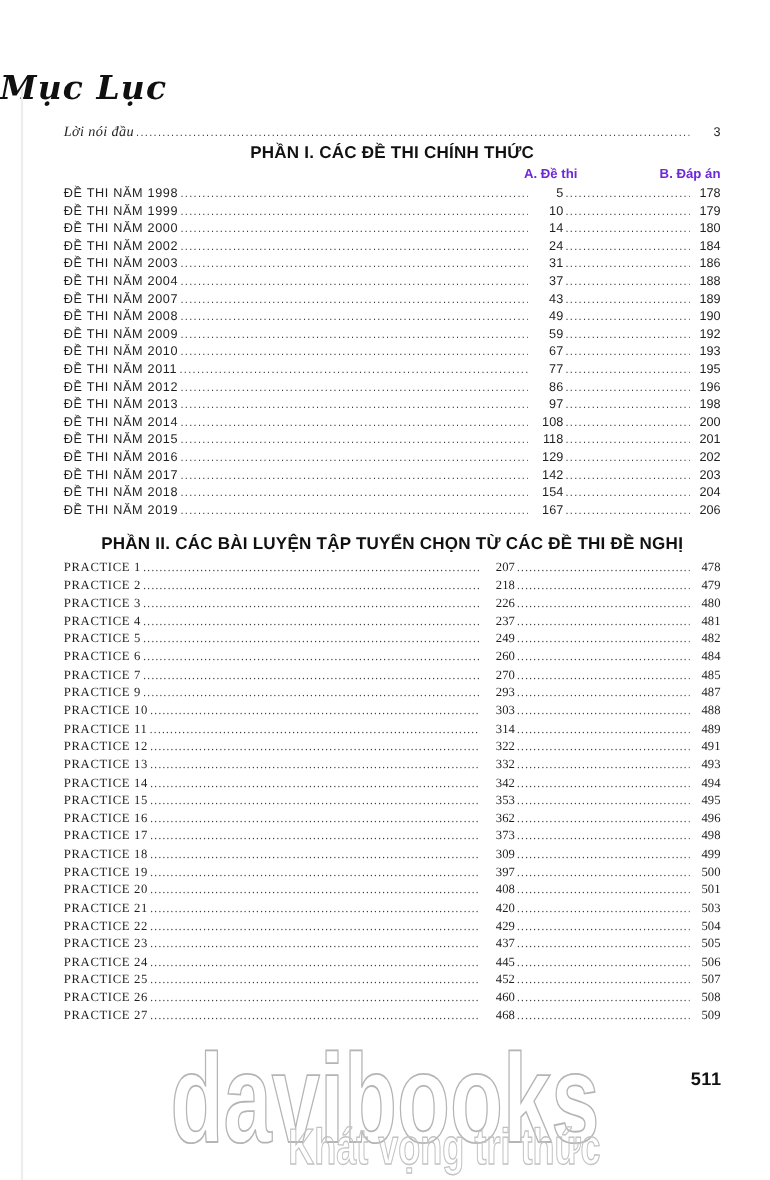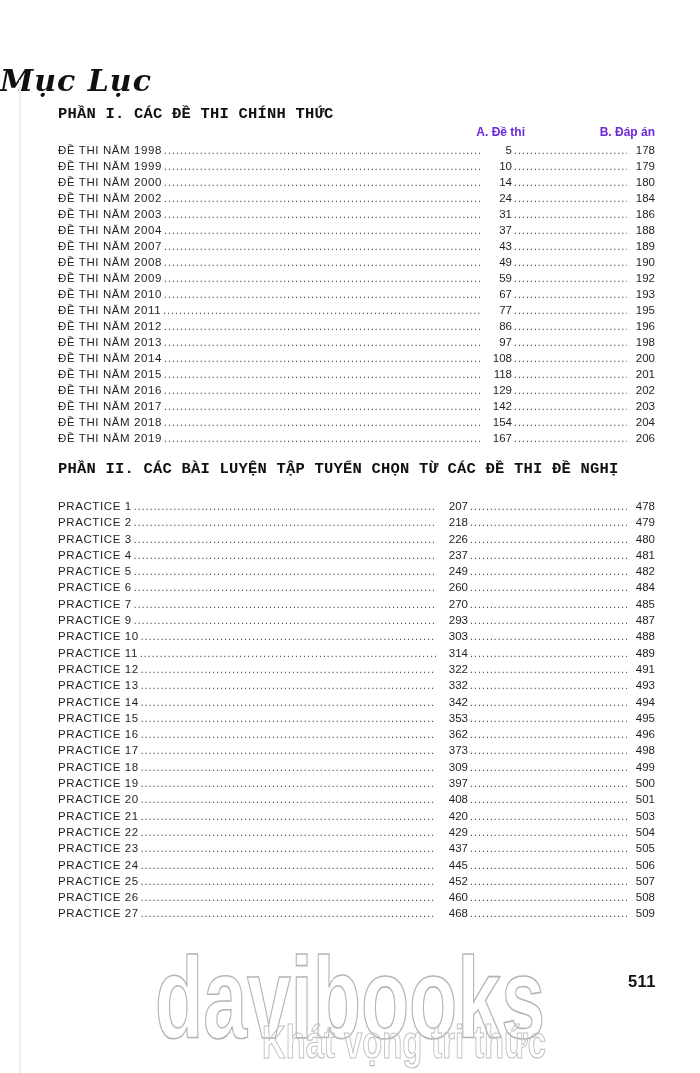--- a/index.html
+++ b/index.html
@@ -45,33 +45,34 @@
     content:"..................................................................................................................................................................................................................";
     font-size:10px;letter-spacing:1.2px;
   }
   .d2{flex:0 0 auto;width:113px;}
   .part2-rows .d2{width:157px;}
   .numA{flex:0 0 auto;width:30px;text-align:right;}
   .numB{flex:0 0 auto;width:26px;text-align:right;}
   .part-heading{
     margin:2px 0 0 0;
     height:20px;line-height:20px;
-    font-family:Liberation Mono, monospace;
+    text-align:center;
+    font-family:Liberation Sans, sans-serif;
     font-weight:bold;font-size:15.5px;color:#111;
     letter-spacing:0.2px;
   }
   .part-heading.p2{margin-top:13px;}
   .cols{
     display:flex;justify-content:flex-end;align-items:baseline;
     height:16px;line-height:16px;
     font-weight:bold;font-size:12px;color:#6d28d9;
   }
   .colB{width:130px;text-align:right;}
   .rows{margin-top:2px;}
-  .part2-rows{margin-top:19px;}
+  .part2-rows{margin-top:3px;font-family:Liberation Serif, serif;}
   .watermark{
     position:absolute;left:0;top:0;width:700px;height:1073px;
     pointer-events:none;
   }
   .page-num{
     position:absolute;right:44px;top:972px;
     font-size:16.5px;font-weight:bold;color:#121212;
     letter-spacing:0.5px;
   }
 </style>
@@ -79,20 +80,25 @@
 <body>
 
 <div class="page">
 
   <div class="scan-line"></div>
 
   <div class="title">Mục Lục</div>
 
   <div class="content">
 
+    <div class="row preface-row">
+      <span class="preface-lbl">Lời nói đầu</span>
+      <span class="dots"></span>
+      <span class="numB">3</span>
+    </div>
 
     <div class="part-heading">PHẦN I. CÁC ĐỀ THI CHÍNH THỨC</div>
 
     <div class="cols">
       <span class="colA">A. Đề thi</span>
       <span class="colB">B. Đáp án</span>
     </div>
 
     <div class="rows part1-rows">
         <div class="row">

